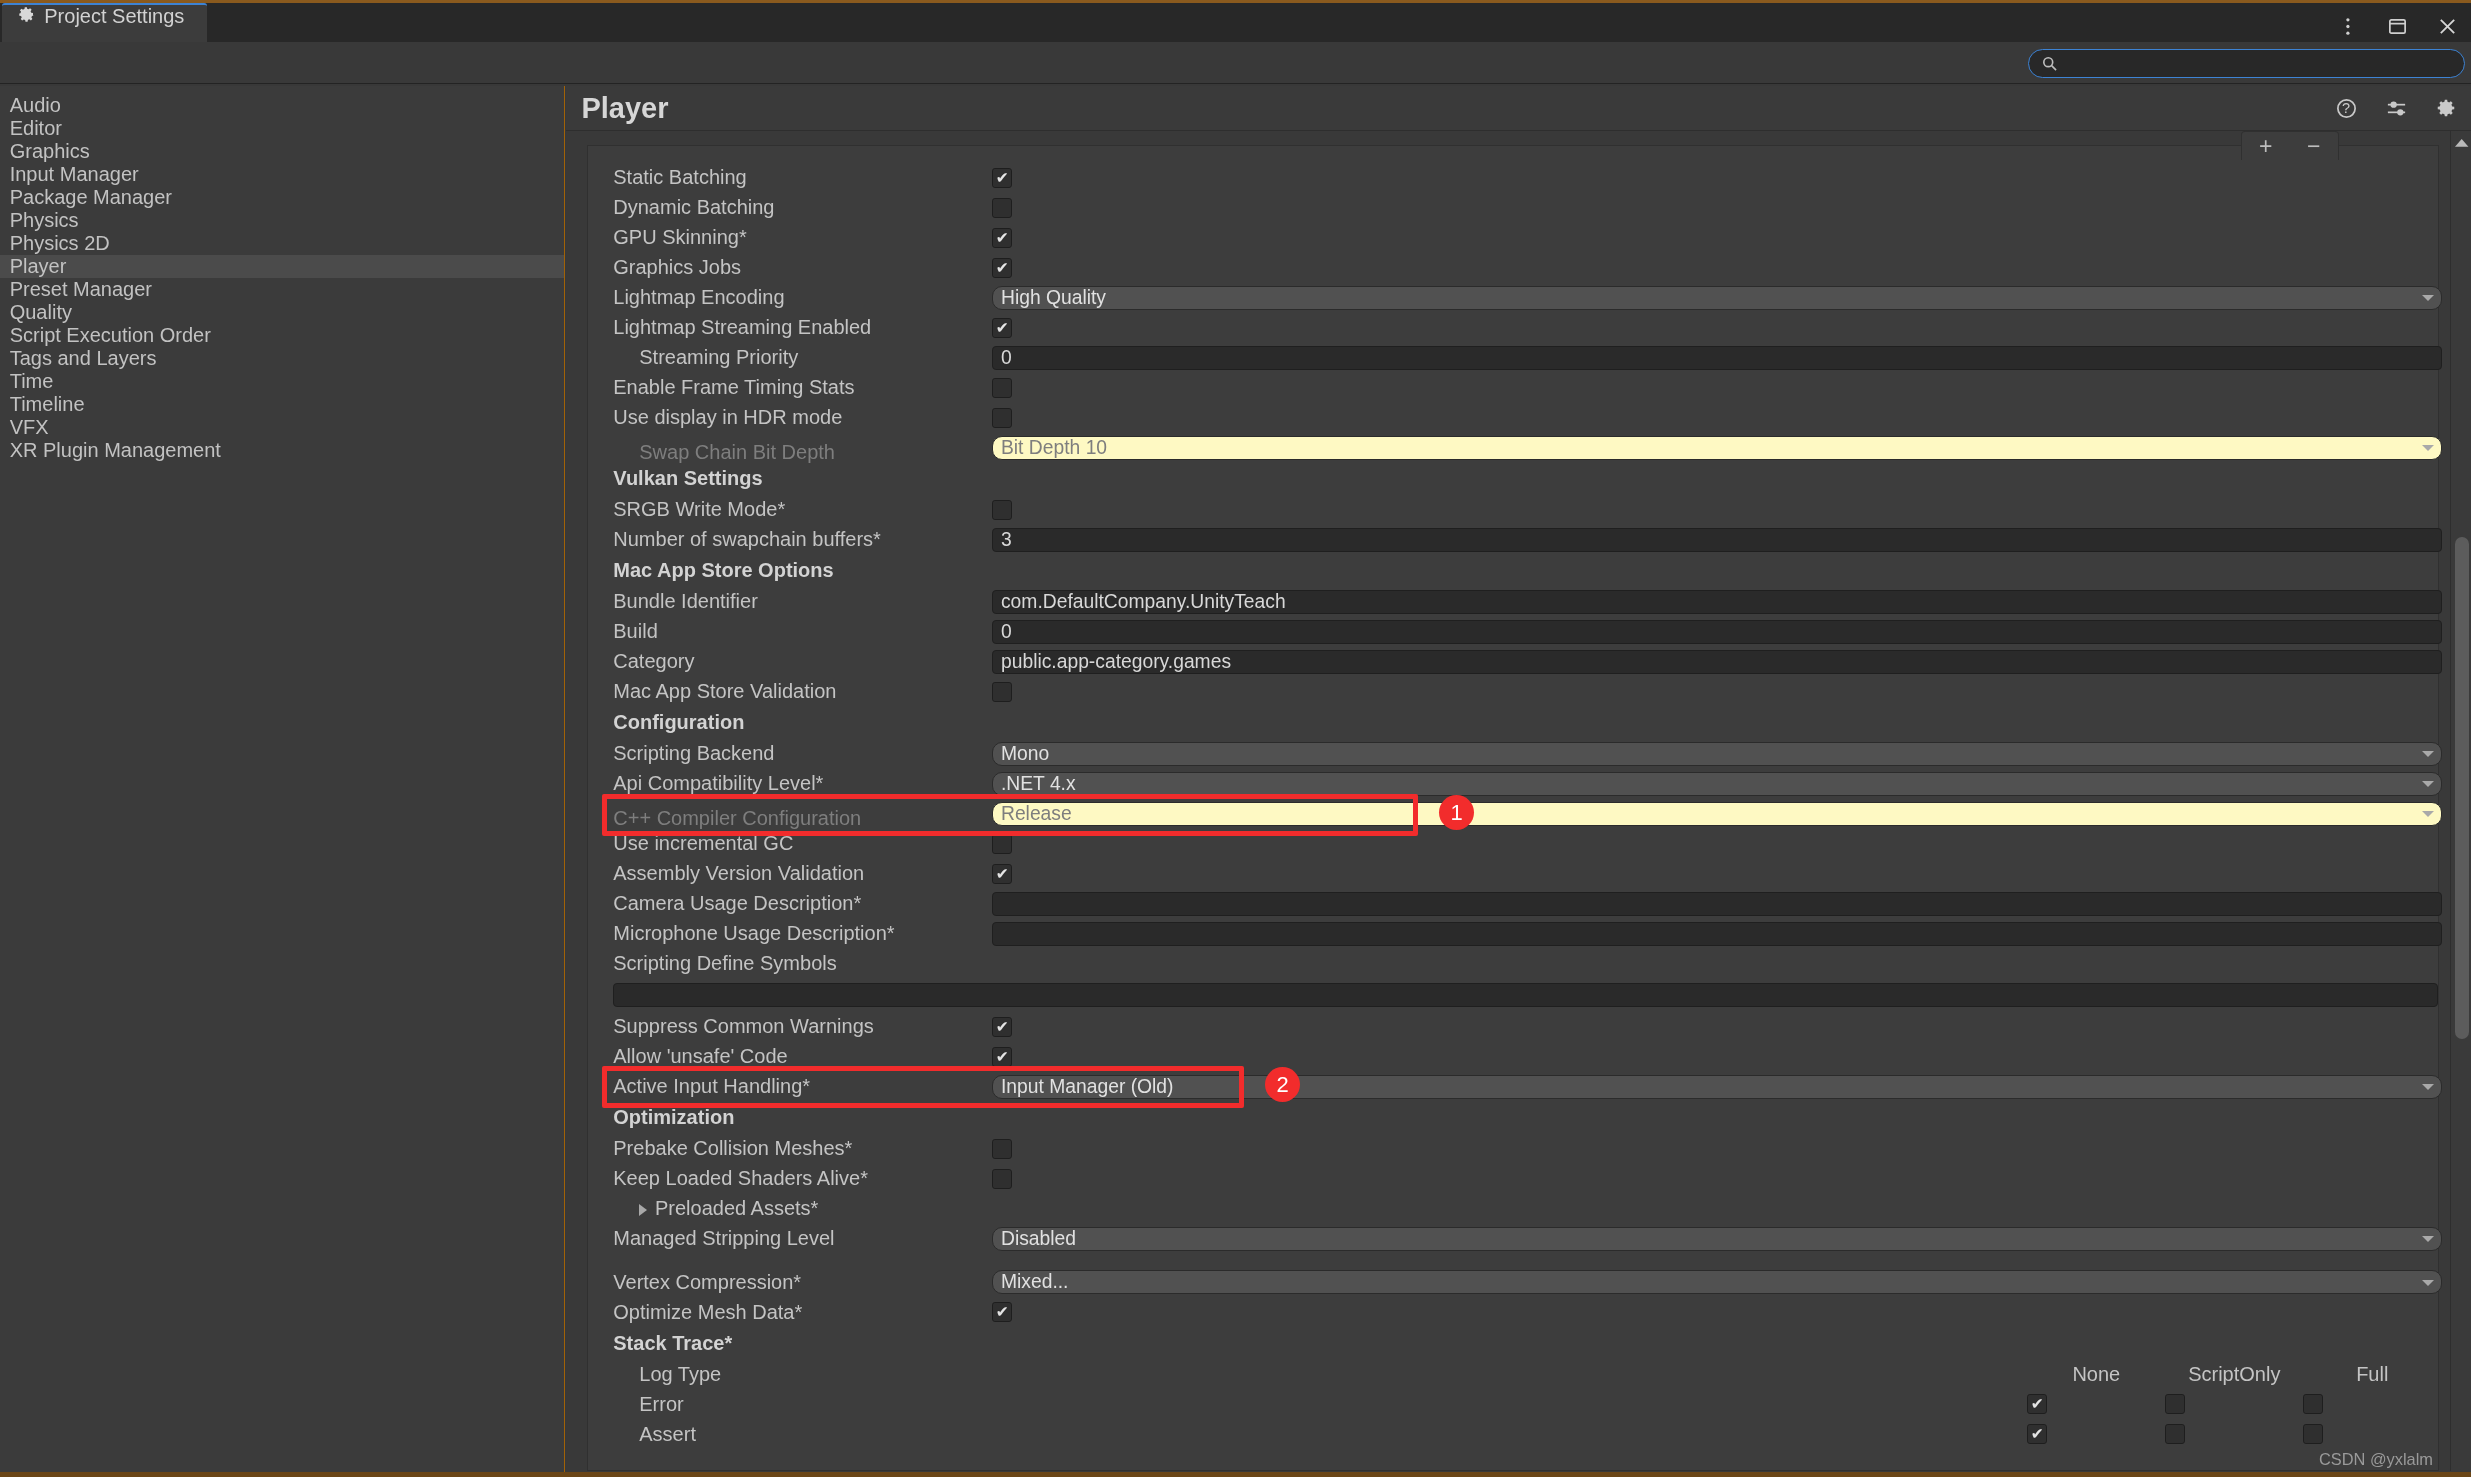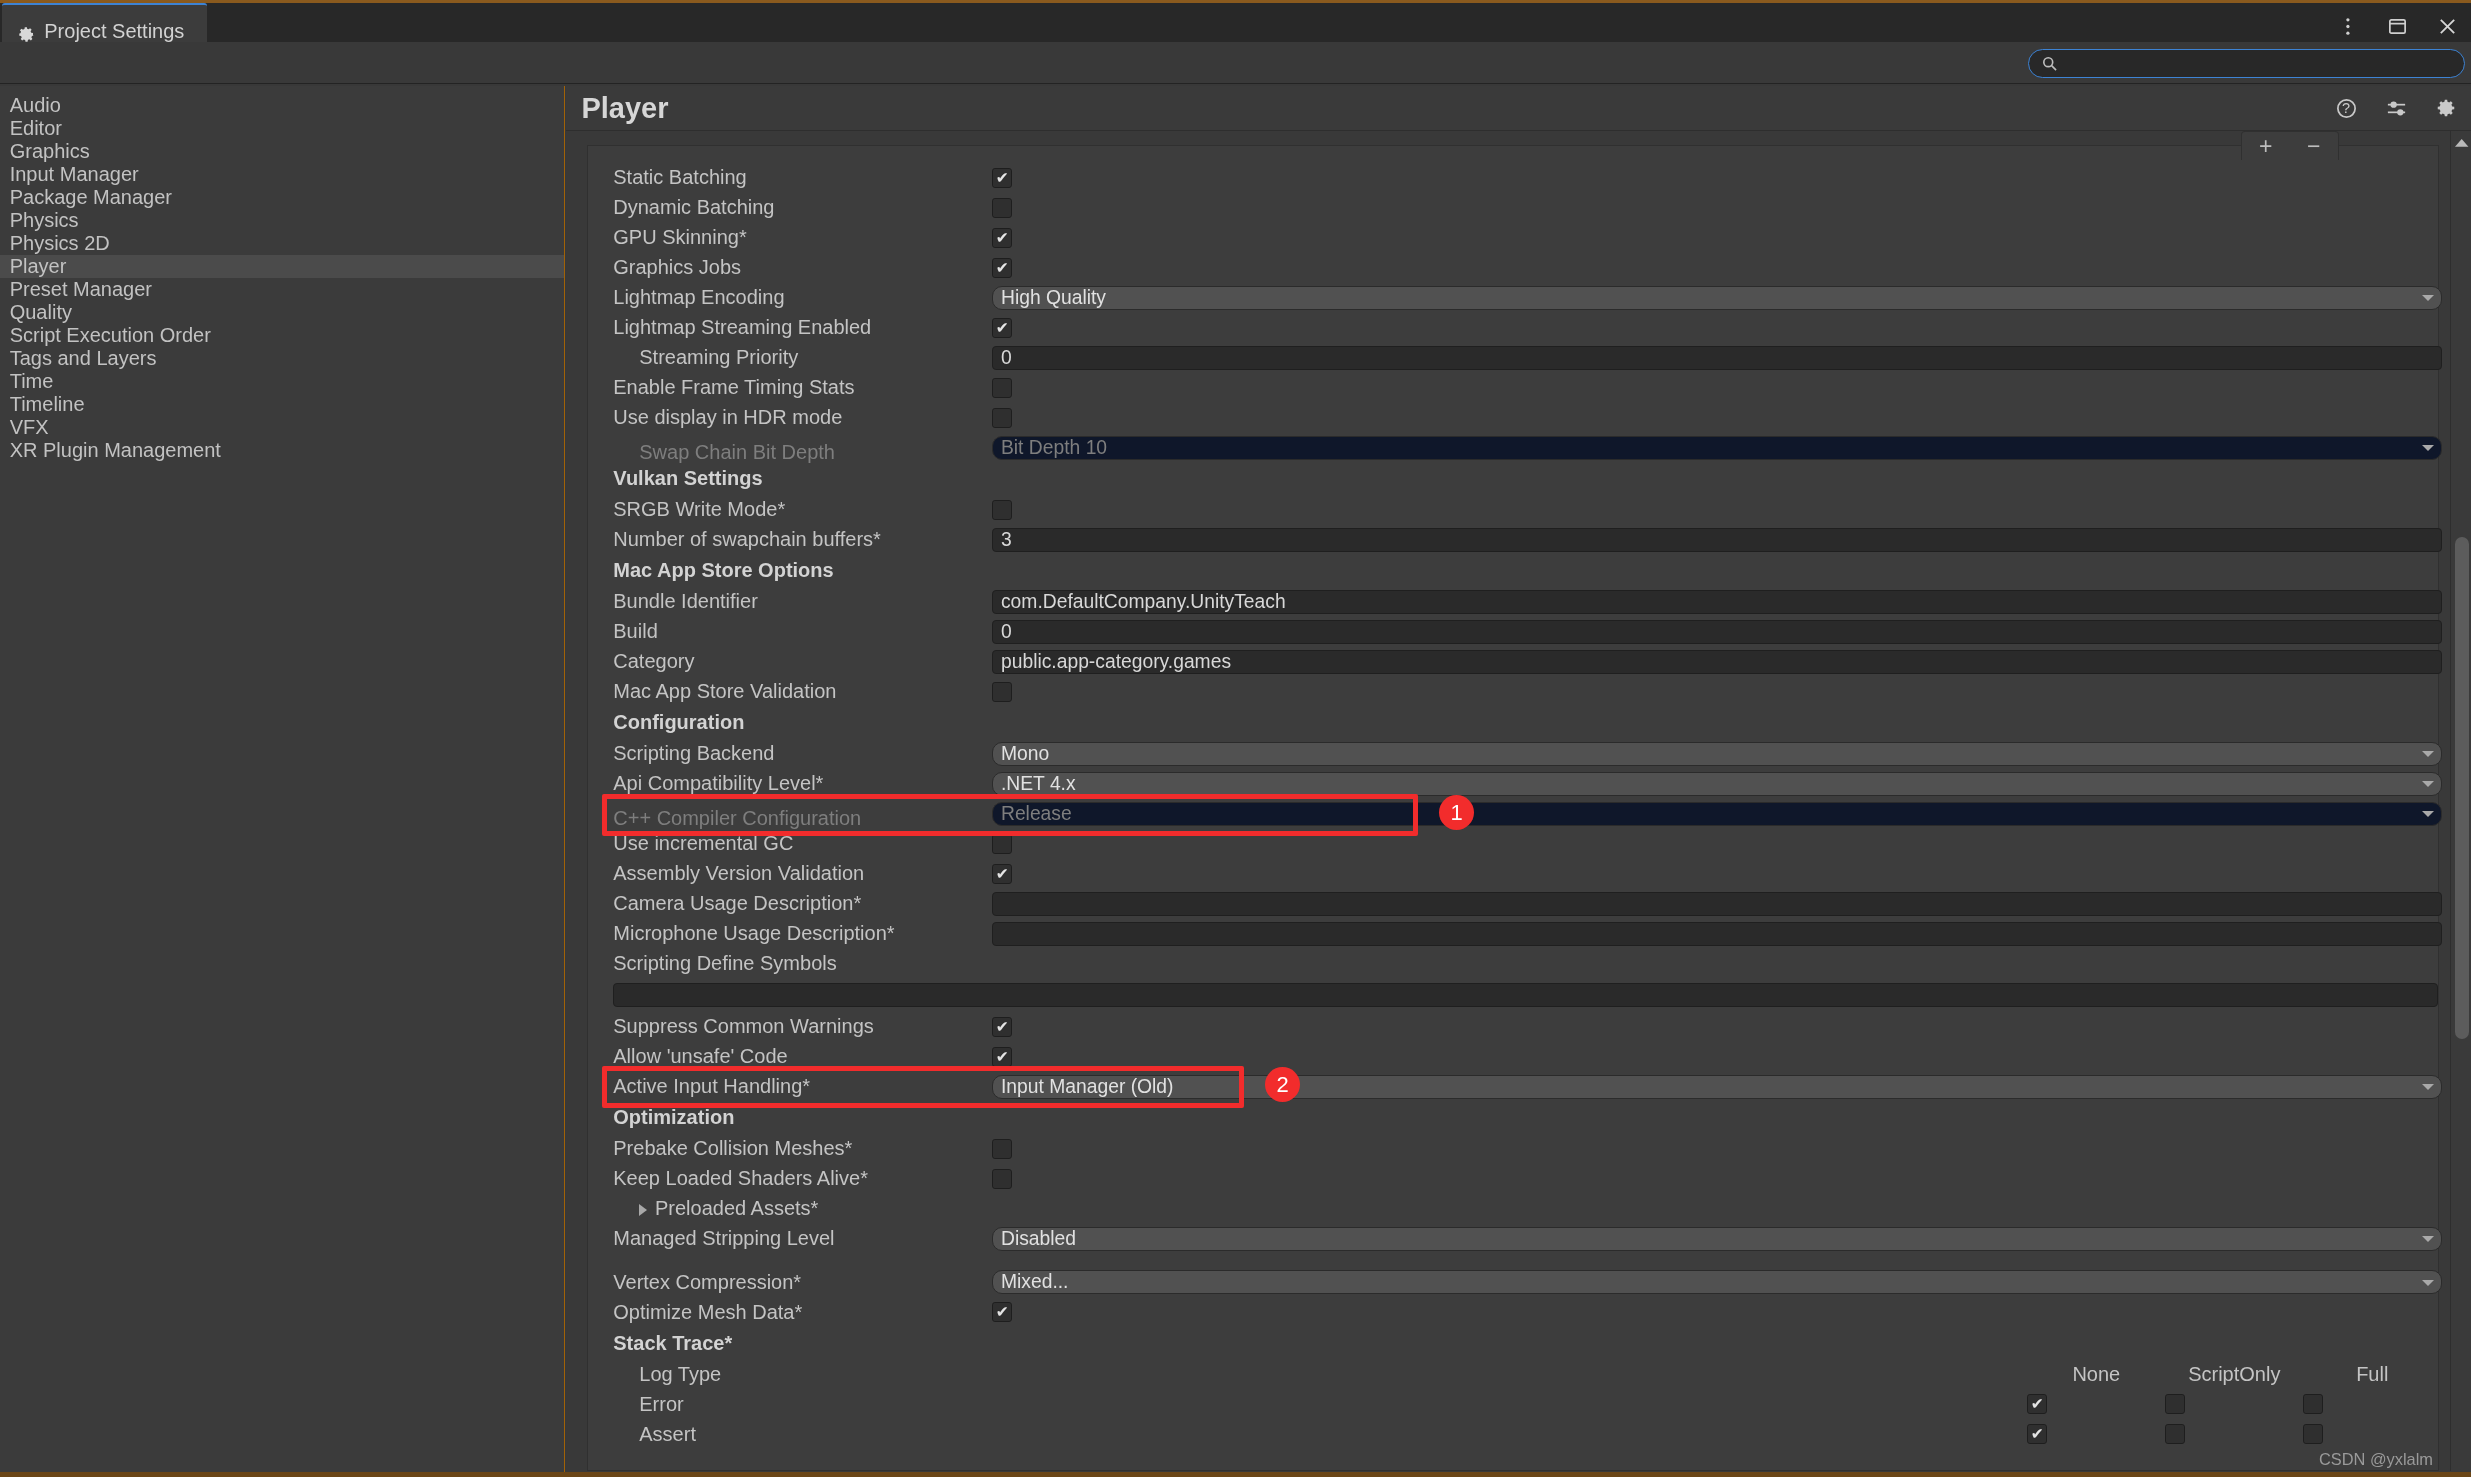--- a/index.html
+++ b/index.html
@@ -18,21 +18,21 @@
   }
   #titlebar {
     position: absolute; left: 0; top: 2.9px; width: 2472px; height: 40px;
     background: #282828;
     border-bottom: 1px solid #232323;
   }
   #tab {
     position: absolute; left: 1.9px; top: 0px; height: 40px;
     background: #3c3c3c;
     border-top: 2.9px solid #3d83d4;
-    display: flex; align-items: flex-end; gap: 8.7px;
+    display: flex; align-items: flex-start; gap: 8.7px;
     padding: 0 23px 0 15.4px;
     border-radius: 2.9px 2.9px 0 0;
   }
   #tab .lbl { font-size: 20px; color: #d2d2d2; }
   .gear-glyph { width: 18.3px; height: 18.3px; display:inline-block; position: relative; }
   .gear-glyph svg { display:block; }
 
   #win-ctrls {
     position: absolute; right: 9.7px; top: 5.8px; height: 35px;
     display: flex; align-items: center; gap: 21px;
@@ -146,21 +146,21 @@
     margin-top: -1px;
   }
 
   
   .dd {
     flex: 1 1 auto; height: 24px; background: #515151;
     border: 1px solid #2b2b2b; border-radius: 10px;
     display: flex; align-items: center; padding: 0 7.7px;
     font-size: 19.3px; color: #e1e1e1; position: relative;
   }
-  .dd.dim { color: #7e7e7e; background: #0f172a; }
+  .dd.dim { color: #7e7e7e; background: #fef9c3; }
   .dd .caret {
     position: absolute; right: 7.7px; top: 50%; margin-top: -2.9px;
     width: 0; height: 0; border-left: 6.8px solid transparent;
     border-right: 6.8px solid transparent; border-top: 6.8px solid #a9a9a9;
   }
   
   .tf {
     flex: 1 1 auto; height: 24px; background: #2a2a2a;
     border: 1px solid #1f1f1f; border-radius: 3.9px;
     display: flex; align-items: center; padding: 0 7.7px;

